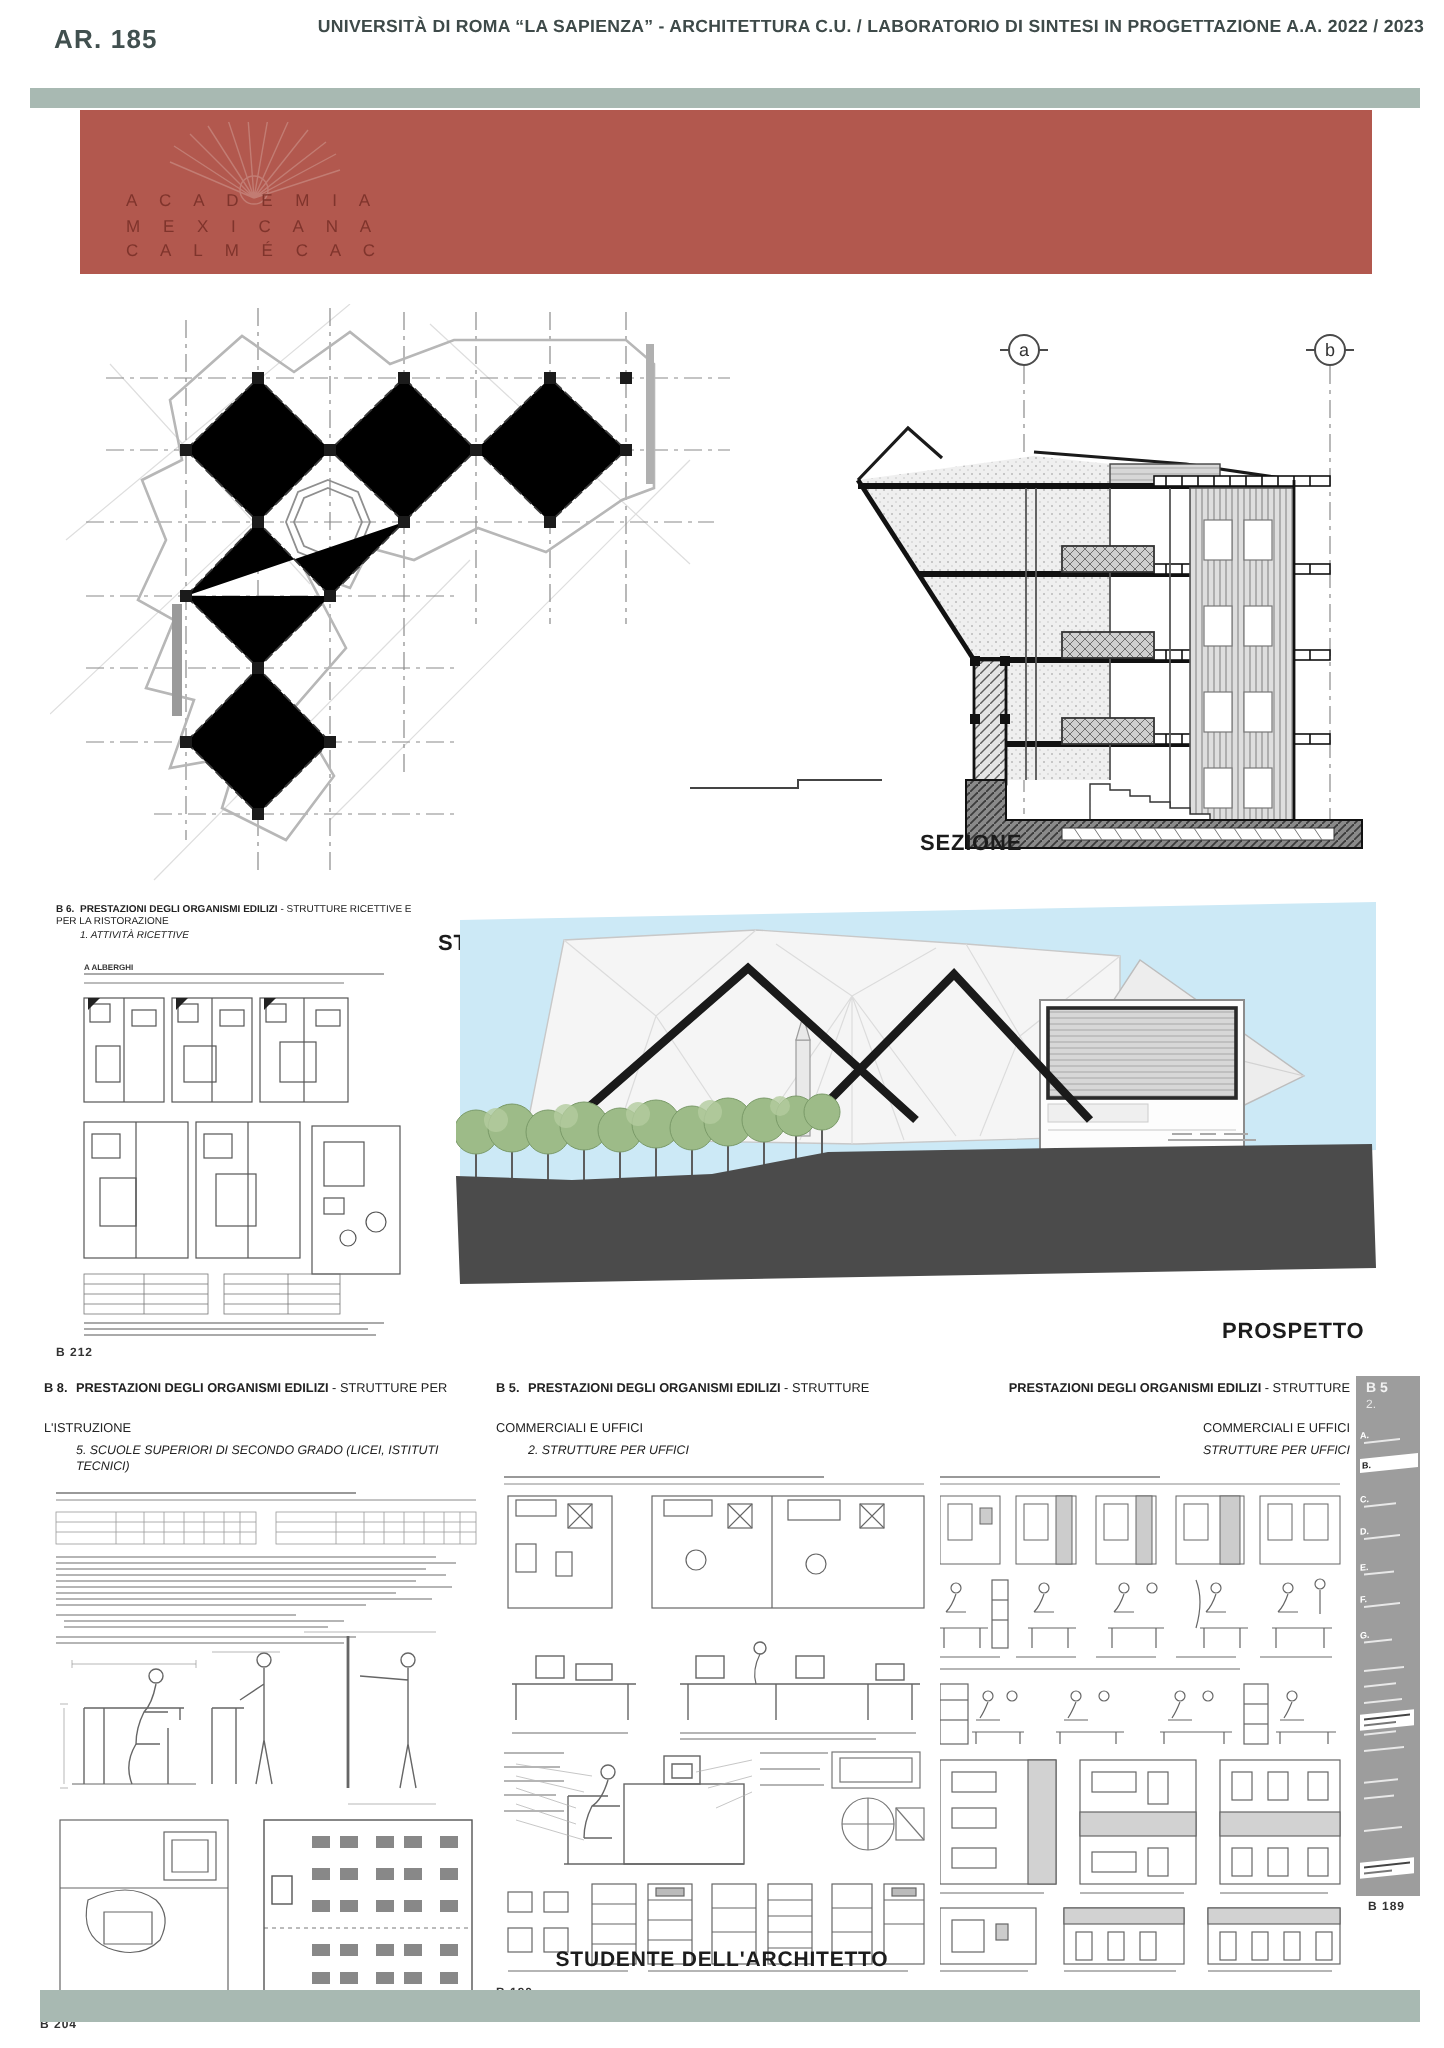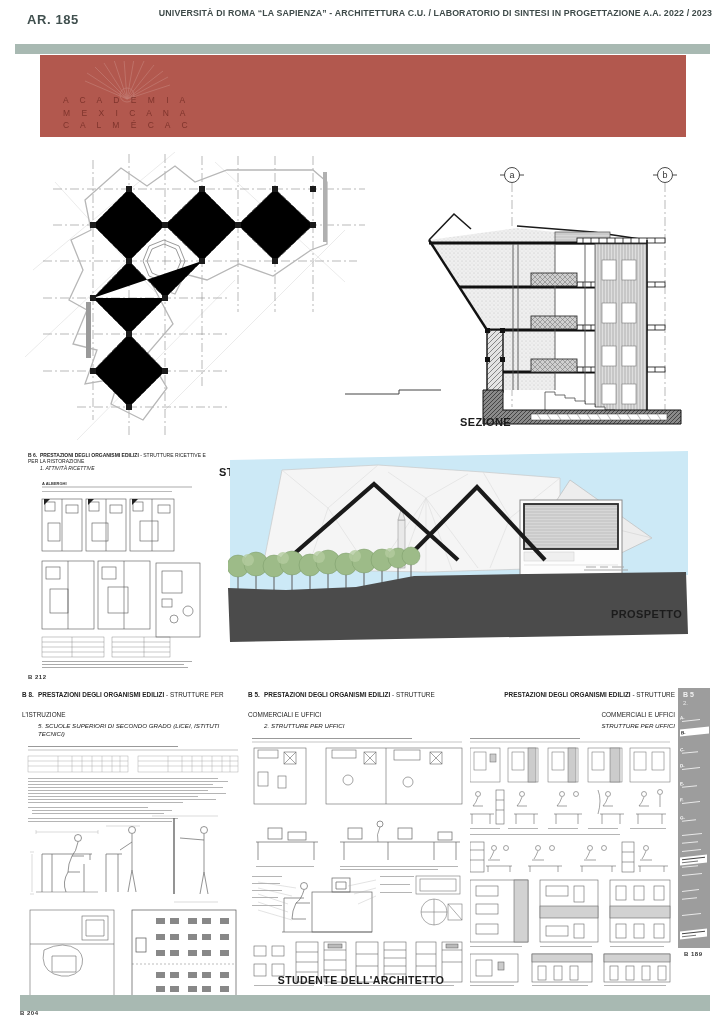--- a/index.html
+++ b/index.html
@@ -374,21 +374,21 @@
       <circle cx="20" cy="112" r="6"></circle>
         <circle cx="55" cy="110" r="6"></circle>
         <circle cx="91" cy="109" r="6"></circle>
       <circle cx="127" cy="108" r="6"></circle>
         <circle cx="162" cy="105" r="5"></circle>
     </g>
   </g>
 
   <polygon points="0,140 58,142 128,139 186,128 300,126 458,124 460,186 2,194" fill="#4b4b4b"></polygon>
 </svg>
-<div class="abs draw-label" style="left:611px;top:608px;">PROSPETTO</div>
+<div class="abs draw-label" style="left:611px;top:660px;">PROSPETTO</div>
 
 <div class="abs" style="left:22px;top:682px;width:222px;">
   <div class="man-header">
     <span class="man-code">B 8.</span><span class="man-title"><b>PRESTAZIONI DEGLI ORGANISMI EDILIZI</b><span> - STRUTTURE PER L'ISTRUZIONE</span></span>
     <div class="man-sub" style="padding-left:16px;"><span>5.</span> <span>SCUOLE SUPERIORI DI SECONDO GRADO (LICEI, ISTITUTI TECNICI)</span></div>
   </div>
   <svg width="222" height="262" viewBox="0 0 222 262" style="margin-top:4px;">
     <rect x="6" y="4" width="150" height="1" fill="#999"></rect>
       <line x1="6" y1="8" x2="216" y2="8" stroke="#888" stroke-width="0.5"></line>
 

